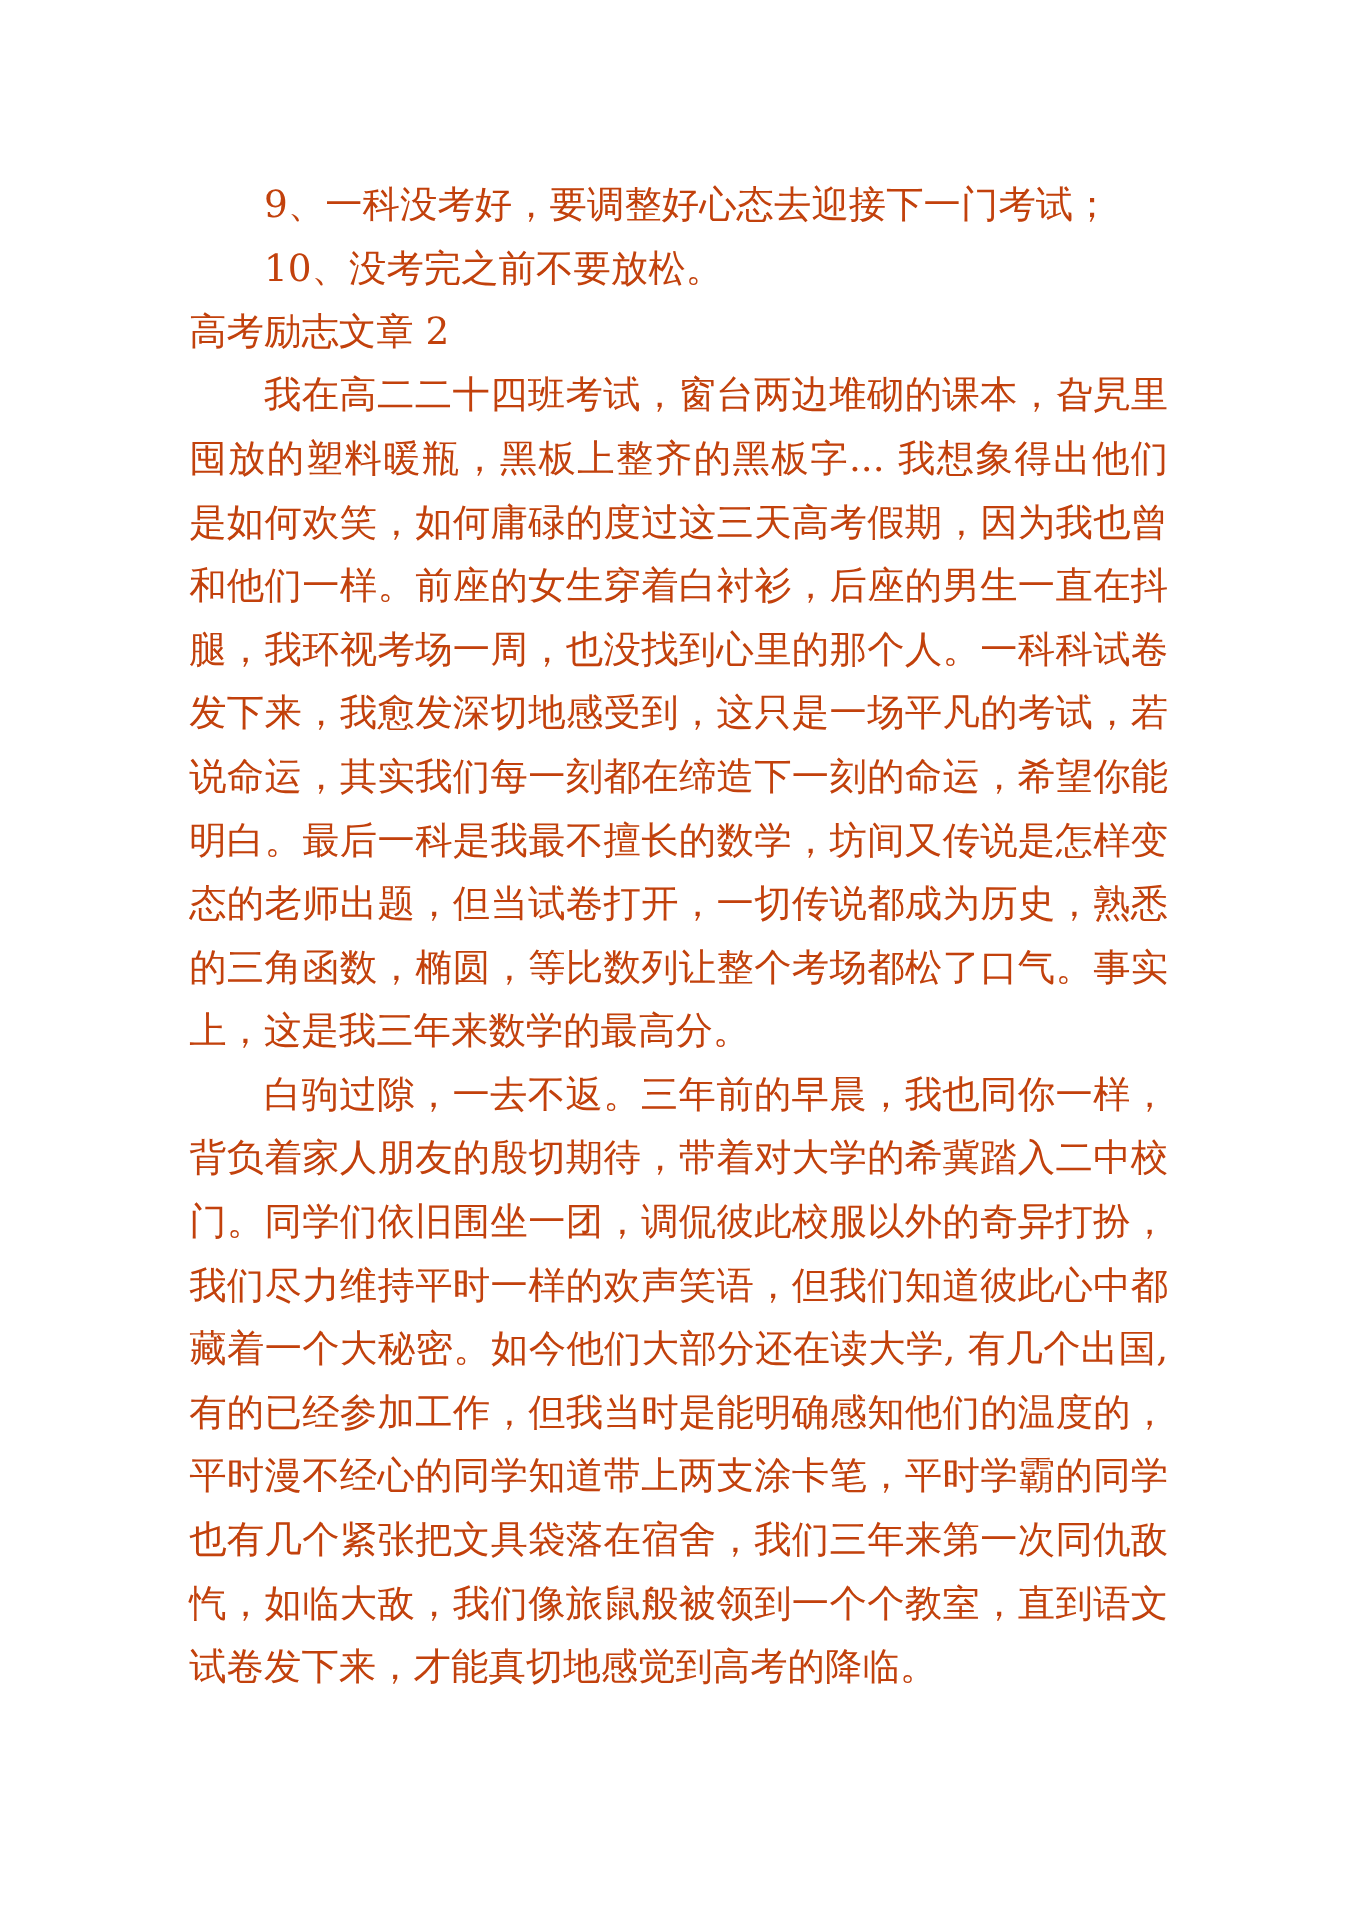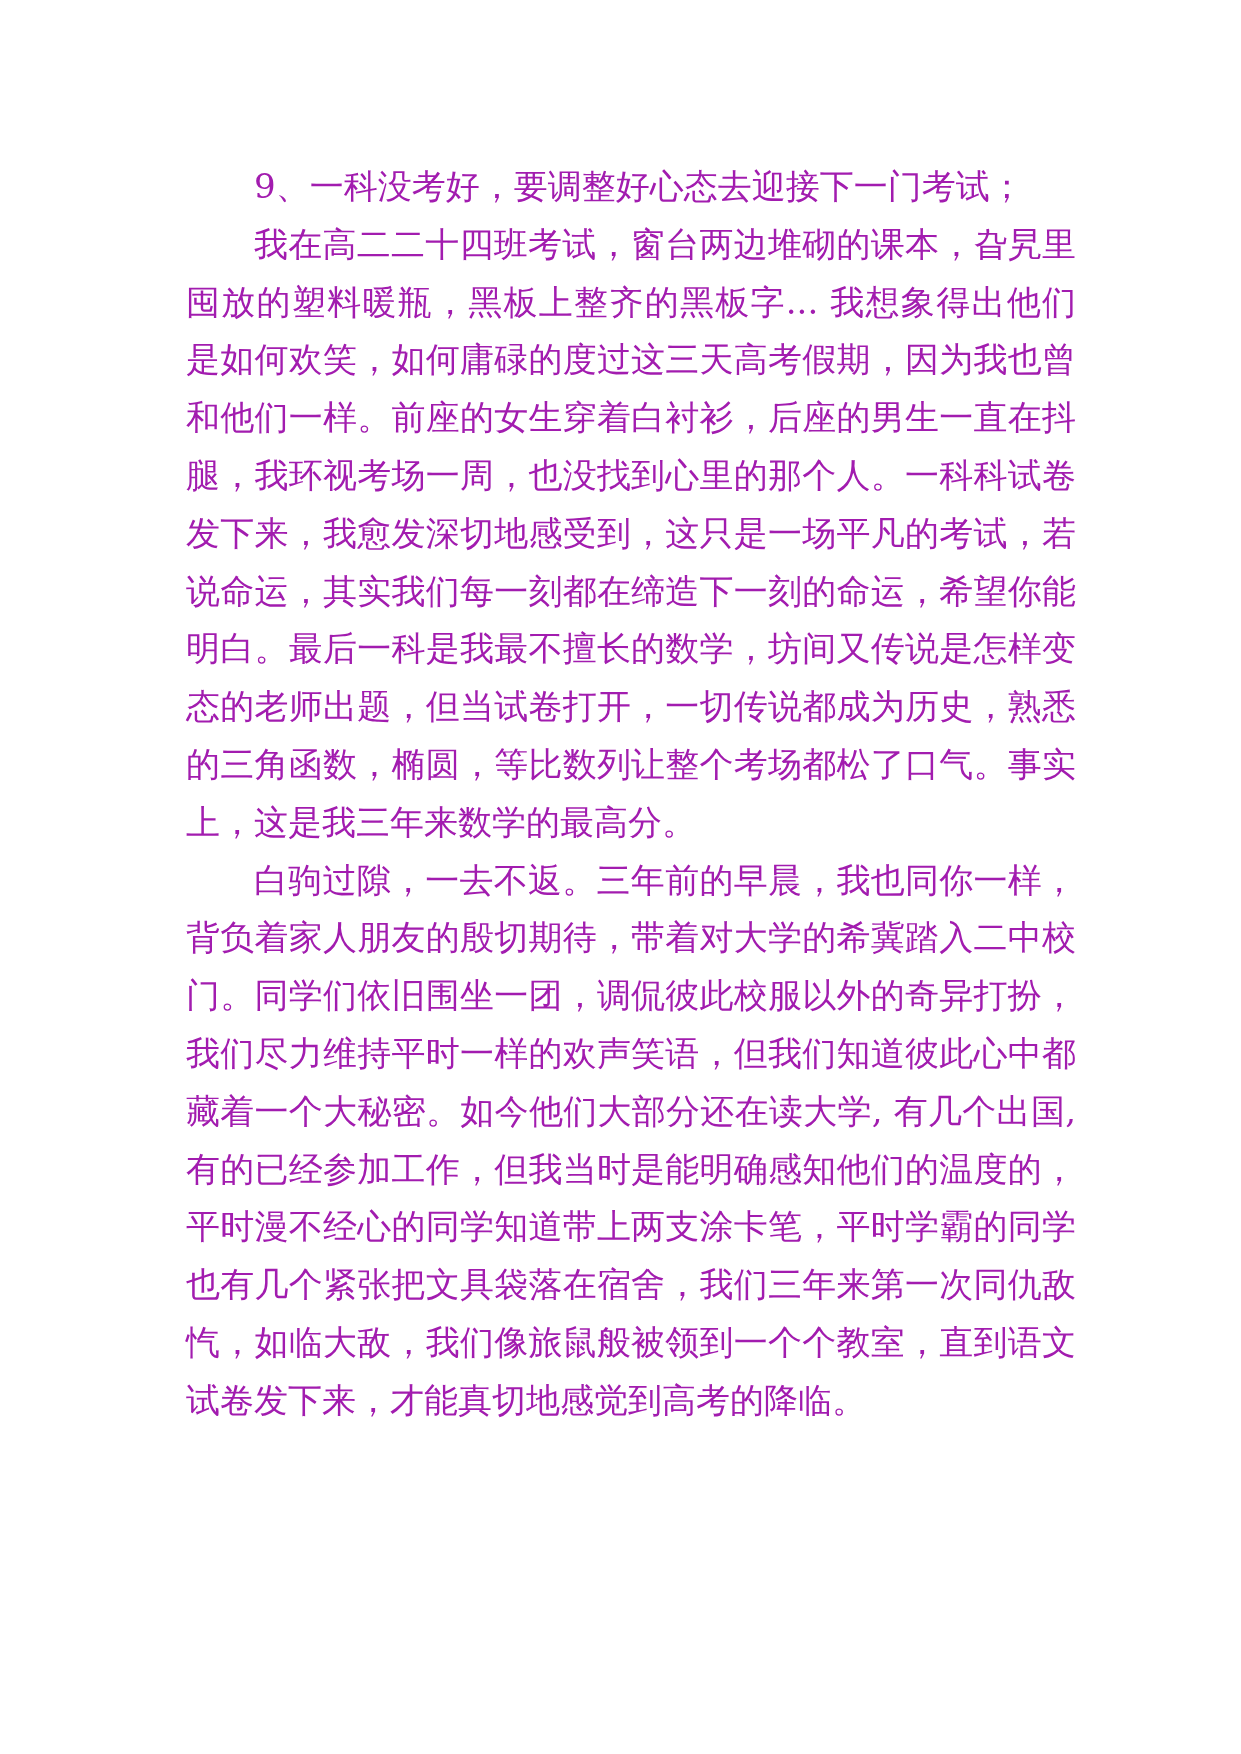--- a/index.html
+++ b/index.html
@@ -8,27 +8,27 @@
     background: #ffffff;
   }
   body {
     width: 1241px;
     height: 1754px;
     position: relative;
     overflow: hidden;
   }
   .page {
     position: absolute;
-    left: 186px;
+    left: 172px;
     top: 158px;
     width: 890px;
     font-family: "DejaVu Serif", serif;
     font-size: 34px;
     line-height: 57.8px;
-    color: #a21caf;
+    color: #c2410c;
     text-align: justify;
     letter-spacing: 0;
   }
   .para {
     margin: 0;
     padding: 0;
     font-weight: normal;
   }
   .para.indent {
     text-indent: 68px;
@@ -37,15 +37,17 @@
     text-indent: 0;
     font-size: 34px;
     font-weight: normal;
   }
 </style>
 </head>
 <body>
 
 <div class="page">
   <p class="para indent">9、一科没考好，要调整好心态去迎接下一门考试；</p>
+  <p class="para indent">10、没考完之前不要放松。</p>
+  <p class="para heading">高考励志文章 2</p>
   <p class="para indent">我在高二二十四班考试，窗台两边堆砌的课本，旮旯里囤放的塑料暖瓶，黑板上整齐的黑板字... 我想象得出他们是如何欢笑，如何庸碌的度过这三天高考假期，因为我也曾和他们一样。前座的女生穿着白衬衫，后座的男生一直在抖腿，我环视考场一周，也没找到心里的那个人。一科科试卷发下来，我愈发深切地感受到，这只是一场平凡的考试，若说命运，其实我们每一刻都在缔造下一刻的命运，希望你能明白。最后一科是我最不擅长的数学，坊间又传说是怎样变态的老师出题，但当试卷打开，一切传说都成为历史，熟悉的三角函数，椭圆，等比数列让整个考场都松了口气。事实上，这是我三年来数学的最高分。</p>
   <p class="para indent">白驹过隙，一去不返。三年前的早晨，我也同你一样，背负着家人朋友的殷切期待，带着对大学的希冀踏入二中校门。同学们依旧围坐一团，调侃彼此校服以外的奇异打扮，我们尽力维持平时一样的欢声笑语，但我们知道彼此心中都藏着一个大秘密。如今他们大部分还在读大学, 有几个出国, 有的已经参加工作，但我当时是能明确感知他们的温度的，平时漫不经心的同学知道带上两支涂卡笔，平时学霸的同学也有几个紧张把文具袋落在宿舍，我们三年来第一次同仇敌忾，如临大敌，我们像旅鼠般被领到一个个教室，直到语文试卷发下来，才能真切地感觉到高考的降临。</p>
 </div>
 
 </body></html>

